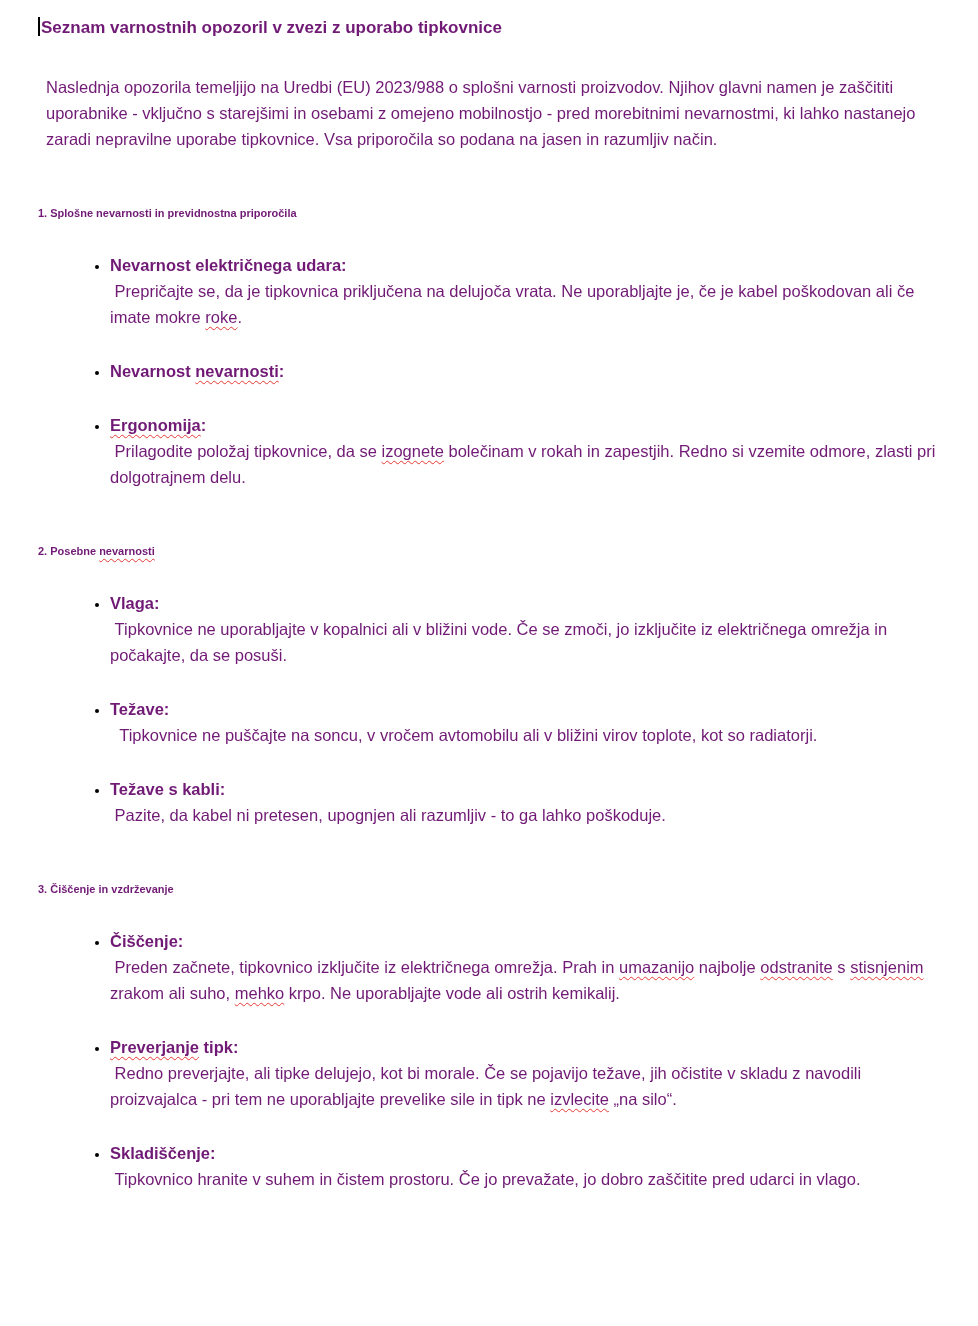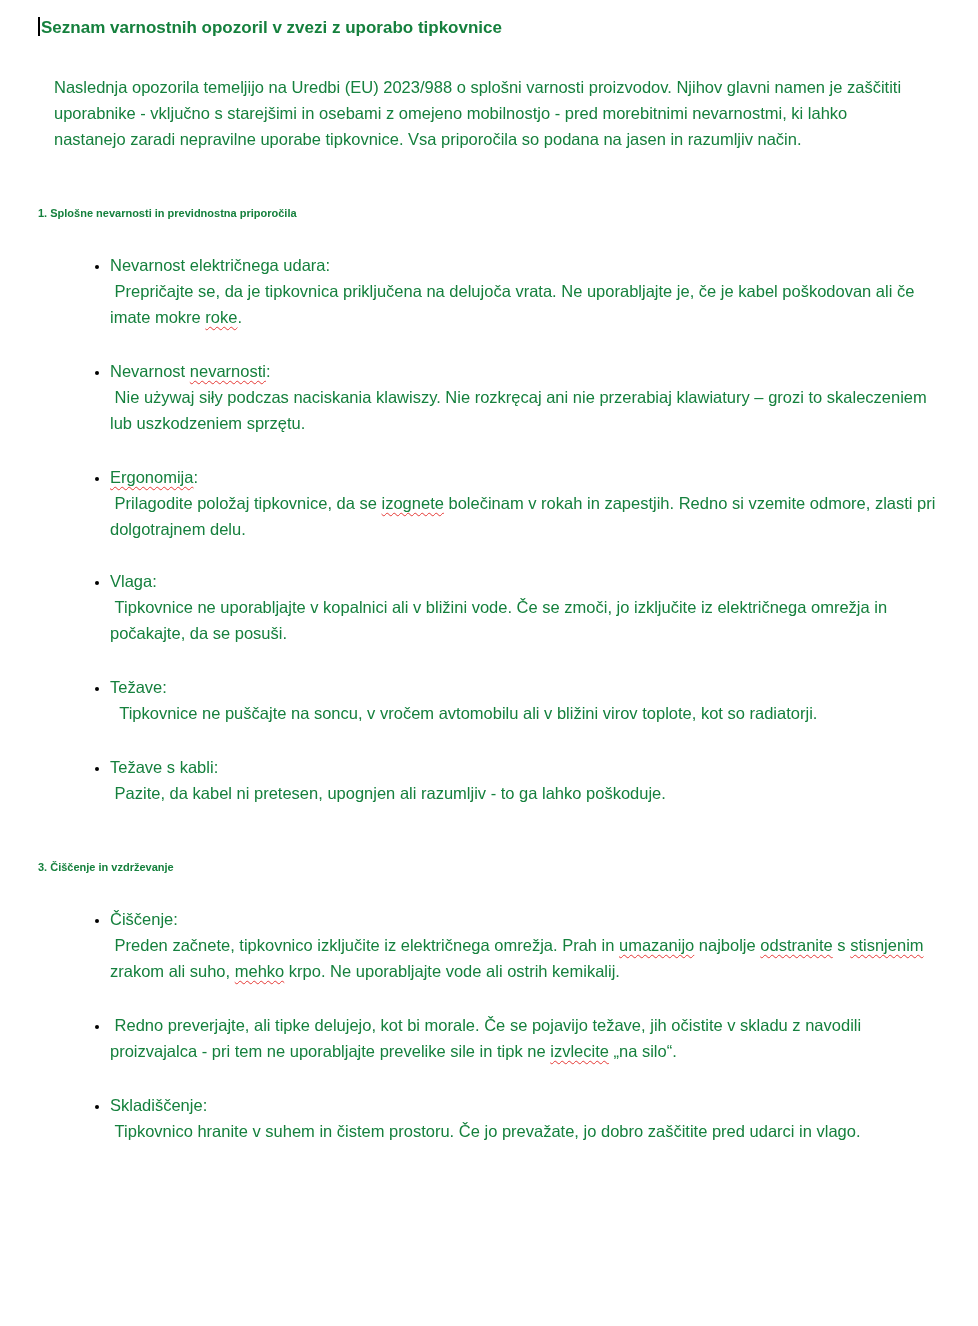--- a/index.html
+++ b/index.html
@@ -8,39 +8,39 @@
     background: #ffffff;
   }
   .page {
     width: 978px;
     min-height: 1326px;
     box-sizing: border-box;
     padding: 16px 40px 24px 38px;
     font-family: "Liberation Sans", "DejaVu Sans", sans-serif;
     font-size: 16.5px;
     line-height: 26px;
-    color: #15803d;
+    color: #701a75;
     background: #ffffff;
   }
   .title {
     font-size: 17px;
     font-weight: bold;
     margin: 0 0 34px 0;
     line-height: 24px;
   }
   .caret {
     display: inline-block;
     width: 2px;
     height: 19px;
     background: #000;
     vertical-align: -3px;
     margin-right: 1px;
   }
   .intro {
-    margin: 16px;
+    margin: 8px;
   }
   .heading {
     font-size: 11px;
     font-weight: bold;
     margin: 48px 0 26px 0;
     line-height: 26px;
   }
   ul.bullets {
     margin: 0;
     padding-left: 72px;
@@ -51,21 +51,21 @@
     padding-left: 0;
   }
   ul.bullets li:last-child {
     margin-bottom: 26px;
   }
   li::marker {
     color: #000;
     font-size: 14px;
   }
   .li-label {
-    font-weight: normal;
+    font-weight: bold;
   }
   .li-body {
     white-space: pre-wrap;
   }
   .err {
     text-decoration: underline;
     text-decoration-style: wavy;
     text-decoration-color: var(--err-color, #e53935);
     text-decoration-thickness: 1px;
     text-underline-offset: 3px;
@@ -81,29 +81,29 @@
   <div id="sections">
       <section>
         <h2 class="heading"><span>1. Splošne nevarnosti in previdnostna priporočila</span></h2>
         <ul class="bullets">
           <li>
             <div class="li-label"><span>Nevarnost električnega udara:</span></div>
             <div class="li-body"><span> Prepričajte se, da je tipkovnica priključena na delujoča vrata. Ne uporabljajte je, če je kabel poškodovan ali če imate mokre </span><span class="err">roke</span><span>.</span></div>
           </li>
           <li>
             <div class="li-label"><span>Nevarnost </span><span class="err">nevarnosti</span><span>:</span></div>
-            <div class="li-body"><span> Nie używaj siły podczas naciskania klawiszy. Nie rozkręcaj ani nie przerabiaj klawiatury – grozi to skaleczeniem lub uszkodzeniem sprzętu.</span></div>
           </li>
           <li>
             <div class="li-label"><span class="err">Ergonomija</span><span>:</span></div>
             <div class="li-body"><span> Prilagodite položaj tipkovnice, da se </span><span class="err">izognete</span><span> bolečinam v rokah in zapestjih. Redno si vzemite odmore, zlasti pri dolgotrajnem delu.</span></div>
           </li>
         </ul>
       </section>
       <section>
+        <h2 class="heading"><span>2. Posebne </span><span class="err">nevarnosti</span></h2>
         <ul class="bullets">
           <li>
             <div class="li-label"><span>Vlaga:</span></div>
             <div class="li-body"><span> Tipkovnice ne uporabljajte v kopalnici ali v bližini vode. Če se zmoči, jo izključite iz električnega omrežja in počakajte, da se posuši.</span></div>
           </li>
           <li>
             <div class="li-label"><span>Težave:</span></div>
             <div class="li-body"><span>  Tipkovnice ne puščajte na soncu, v vročem avtomobilu ali v bližini virov toplote, kot so radiatorji.</span></div>
           </li>
           <li>
@@ -113,20 +113,21 @@
         </ul>
       </section>
       <section>
         <h2 class="heading"><span>3. Čiščenje in vzdrževanje</span></h2>
         <ul class="bullets">
           <li>
             <div class="li-label"><span>Čiščenje:</span></div>
             <div class="li-body"><span> Preden začnete, tipkovnico izključite iz električnega omrežja. Prah in </span><span class="err">umazanijo</span><span> najbolje </span><span class="err">odstranite</span><span> s </span><span class="err">stisnjenim</span><span> zrakom ali suho, </span><span class="err">mehko</span><span> krpo. Ne uporabljajte vode ali ostrih kemikalij.</span></div>
           </li>
           <li>
+            <div class="li-label"><span class="err">Preverjanje</span><span> tipk:</span></div>
             <div class="li-body"><span> Redno preverjajte, ali tipke delujejo, kot bi morale. Če se pojavijo težave, jih očistite v skladu z navodili proizvajalca - pri tem ne uporabljajte prevelike sile in tipk ne </span><span class="err">izvlecite</span><span> „na silo“.</span></div>
           </li>
           <li>
             <div class="li-label"><span>Skladiščenje:</span></div>
             <div class="li-body"><span> Tipkovnico hranite v suhem in čistem prostoru. Če jo prevažate, jo dobro zaščitite pred udarci in vlago.</span></div>
           </li>
         </ul>
       </section>
     </div>
 </div>

